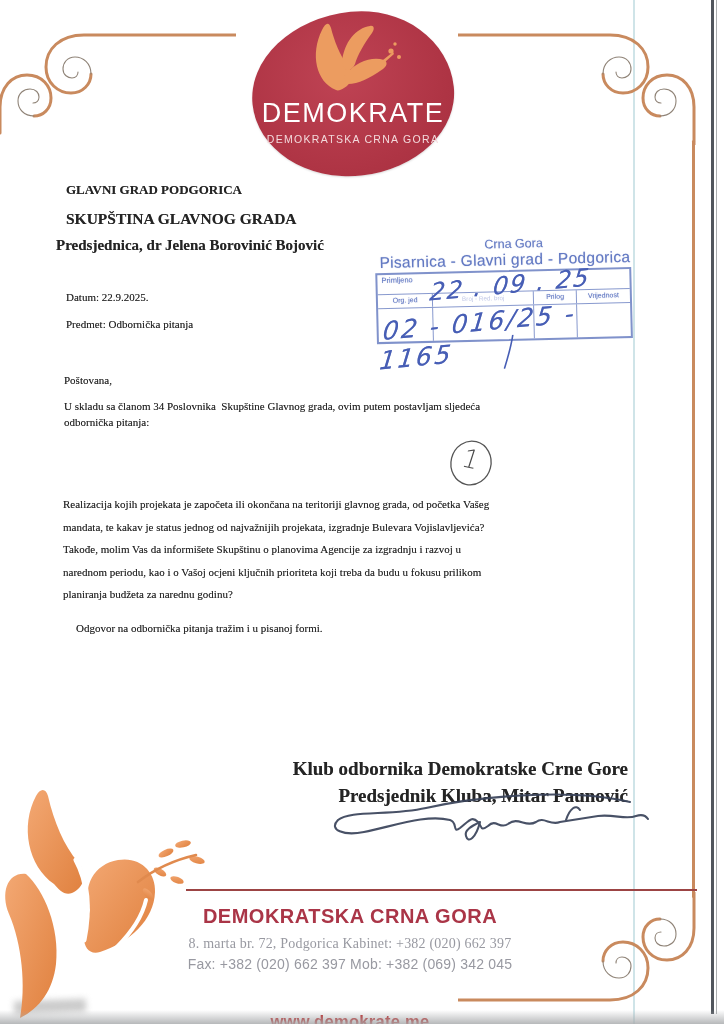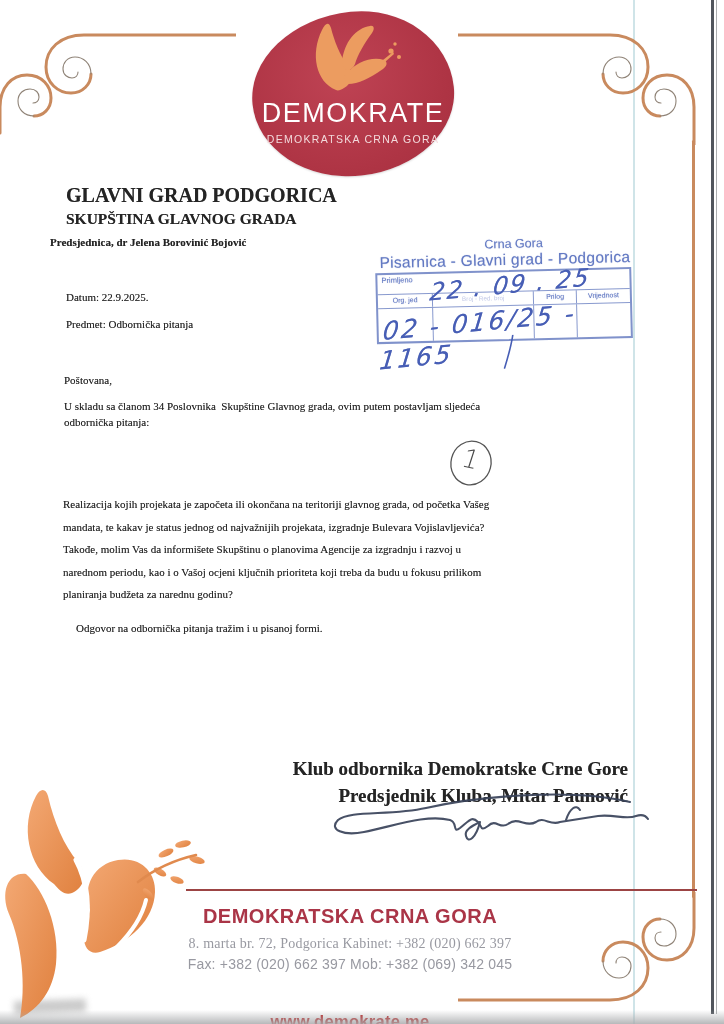--- a/index.html
+++ b/index.html
@@ -129,23 +129,23 @@
           <circle cx="101" cy="37" r="2"></circle>
           <circle cx="97" cy="24" r="1.7"></circle>
           <path d="M85 40 L95 32 L96 34 L87 42 Z"></path>
         </g>
       </svg>
       <div class="logo-title">DEMOKRATE</div>
       <div class="logo-sub">DEMOKRATSKA CRNA GORA</div>
     </div>
   </div>
 
-  <div class="t b" style="left:66px;top:181px;font-size:20px;text-align:right;">GLAVNI GRAD PODGORICA</div>
+  <div class="t b" style="left:66px;top:181px;font-size:13px;text-align:right;">GLAVNI GRAD PODGORICA</div>
   <div class="t b" style="left:66px;top:208px;font-size:15.5px;">SKUPŠTINA GLAVNOG GRADA</div>
-  <div class="t b" style="left:50px;top:235px;font-size:11px;">Predsjednica, dr Jelena Borovinić Bojović</div>
+  <div class="t b" style="left:56px;top:235px;font-size:15px;">Predsjednica, dr Jelena Borovinić Bojović</div>
 
   <div class="t" style="left:66px;top:290px;">Datum: 22.9.2025.</div>
   <div class="t" style="left:66px;top:317px;">Predmet: Odbornička pitanja</div>
 
   <div class="t" style="left:64px;top:373px;">Poštovana,</div>
 
   <div class="t pre" style="left:64px;top:399px;width:600px;">U skladu sa članom 34 Poslovnika  Skupštine Glavnog grada, ovim putem postavljam sljedeća
 odbornička pitanja:</div>
 
 

